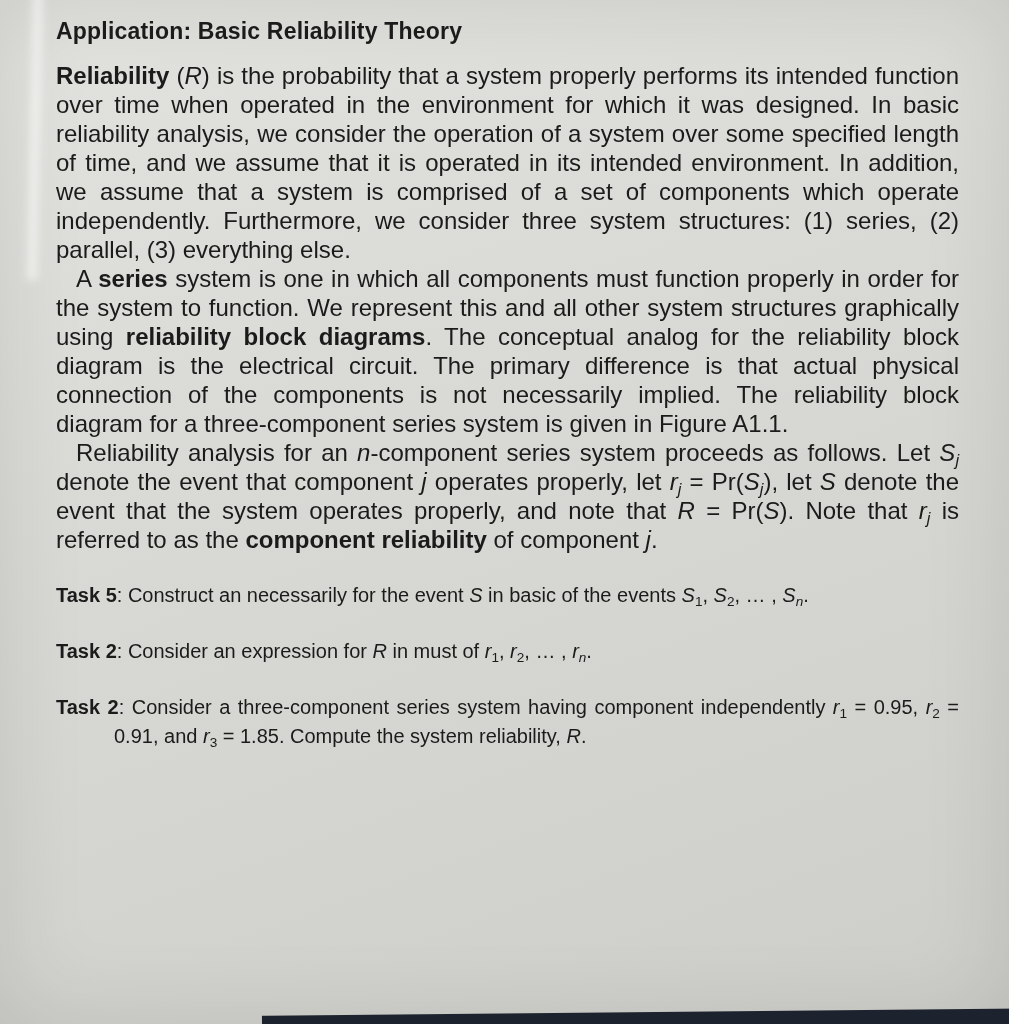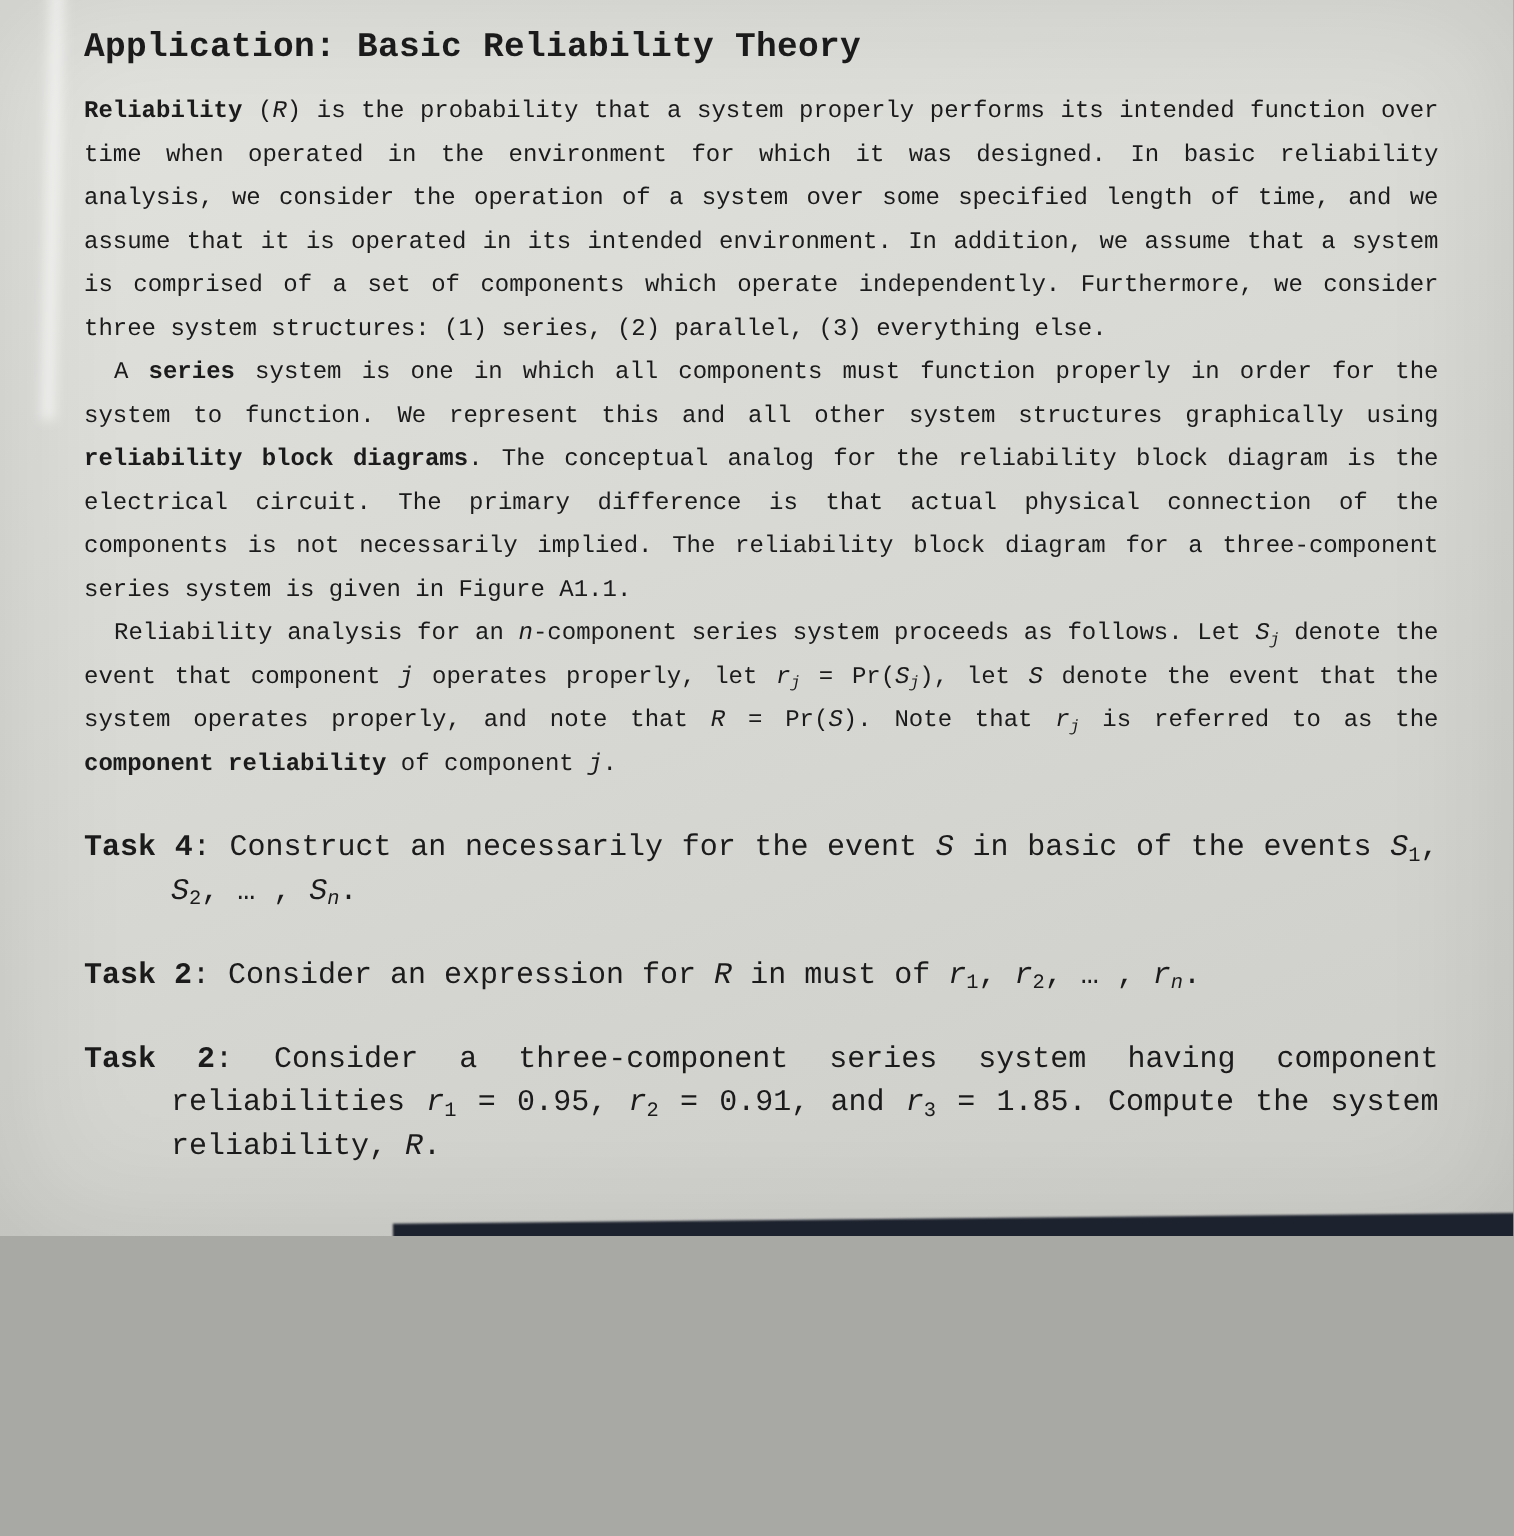--- a/index.html
+++ b/index.html
@@ -1,39 +1,39 @@
 <!DOCTYPE html>
 <html style="--text: #1b1b1b; --paper-light: #e2e2de; --paper-dark: #cdcdc9; --edge-dark: #1d232e;"><head>
 <meta charset="utf-8">
 <style>
   * { margin: 0; padding: 0; box-sizing: border-box; }
   html, body { background: #a8a8a5; }
   .photo {
     position: relative;
     width: 1009px;
-    height: 824px;
+    height: 1024px;
     overflow: hidden;
     background: linear-gradient(160deg, var(--paper-light, #e2e2de) 0%, #d8d8d4 45%, var(--paper-dark, #cdcdc9) 100%);
     box-shadow: inset 0 0 90px rgba(0,0,0,0.10);
-    font-family: Liberation Mono, monospace;
+    font-family: Liberation Sans, sans-serif;
     color: var(--text, #1b1b1b);
   }
   .page-inner {
     position: absolute;
     inset: 0;
     padding: 14px 50px 0 56px;
   }
   .title {
     font-size: 23px;
     font-weight: 700;
     letter-spacing: 0.2px;
     margin: 4px 0 16px 0;
   }
   .para {
-    font-size: 16px;
+    font-size: 24px;
     line-height: 29px;
     text-align: justify;
   }
   .para.indent { text-indent: 20px; }
   .task {
     font-size: 20px;
     line-height: 29px;
     text-align: justify;
     padding-left: 58px;
     text-indent: -58px;
@@ -76,23 +76,23 @@
 <div class="photo">
   <div class="page-inner">
     <h1 class="title">Application: Basic Reliability Theory</h1>
 
     <p class="para"><span class="b">Reliability</span><span> (</span><span class="i">R</span><span>) is the probability that a system properly performs its intended function over time when operated in the environment for which it was designed. In basic reliability analysis, we consider the operation of a system over some specified length of time, and we assume that it is operated in its intended environment. In addition, we assume that a system is comprised of a set of components which operate independently. Furthermore, we consider three system structures: (1) series, (2) parallel, (3) everything else.</span></p>
 
     <p class="para indent"><span>A </span><span class="b">series</span><span> system is one in which all components must function properly in order for the system to function. We represent this and all other system structures graphically using </span><span class="b">reliability block diagrams</span><span>. The conceptual analog for the reliability block diagram is the electrical circuit. The primary difference is that actual physical connection of the components is not necessarily implied. The reliability block diagram for a three-component series system is given in Figure A1.1.</span></p>
 
     <p class="para indent"><span>Reliability analysis for an </span><span class="i">n</span><span>-component series system proceeds as follows. Let </span><span class="i">S</span><sub class="i">j</sub><span> denote the event that component </span><span class="i">j</span><span> operates properly, let </span><span class="i">r</span><sub class="i">j</sub><span> = Pr(</span><span class="i">S</span><sub class="i">j</sub><span>), let </span><span class="i">S</span><span> denote the event that the system operates properly, and note that </span><span class="i">R</span><span> = Pr(</span><span class="i">S</span><span>). Note that </span><span class="i">r</span><sub class="i">j</sub><span> is referred to as the </span><span class="b">component reliability</span><span> of component </span><span class="i">j</span><span>.</span></p>
 
-    <p class="task"><span class="b">Task 4</span><span>: Construct an necessarily for the event </span><span class="i">S</span><span> in basic of the events </span><span class="i">S</span><sub>1</sub><span>, </span><span class="i">S</span><sub>2</sub><span>, … , </span><span class="i">S</span><sub class="i">n</sub><span>.</span></p>
+    <p class="task"><span class="b">Task 5</span><span>: Construct an necessarily for the event </span><span class="i">S</span><span> in basic of the events </span><span class="i">S</span><sub>1</sub><span>, </span><span class="i">S</span><sub>2</sub><span>, … , </span><span class="i">S</span><sub class="i">n</sub><span>.</span></p>
 
     <p class="task"><span class="b">Task 2</span><span>: Consider an expression for </span><span class="i">R</span><span> in must of </span><span class="i">r</span><sub>1</sub><span>, </span><span class="i">r</span><sub>2</sub><span>, … , </span><span class="i">r</span><sub class="i">n</sub><span>.</span></p>
 
-    <p class="task"><span class="b">Task 2</span><span>: Consider a three-component series system having component reliabilities </span><span class="i">r</span><sub>1</sub><span> = 0.95, </span><span class="i">r</span><sub>2</sub><span> = 0.91, and </span><span class="i">r</span><sub>3</sub><span> = 1.85. Compute the system reliability, </span><span class="i">R</span><span>.</span></p>
+    <p class="task"><span class="b">Task 2</span><span>: Consider a three-component series system having component independently </span><span class="i">r</span><sub>1</sub><span> = 0.95, </span><span class="i">r</span><sub>2</sub><span> = 0.91, and </span><span class="i">r</span><sub>3</sub><span> = 1.85. Compute the system reliability, </span><span class="i">R</span><span>.</span></p>
 
   </div>
 
   <div class="edge-left-highlight"></div>
   <div class="edge-bottom-dark"></div>
 </div>
 
 </body></html>

